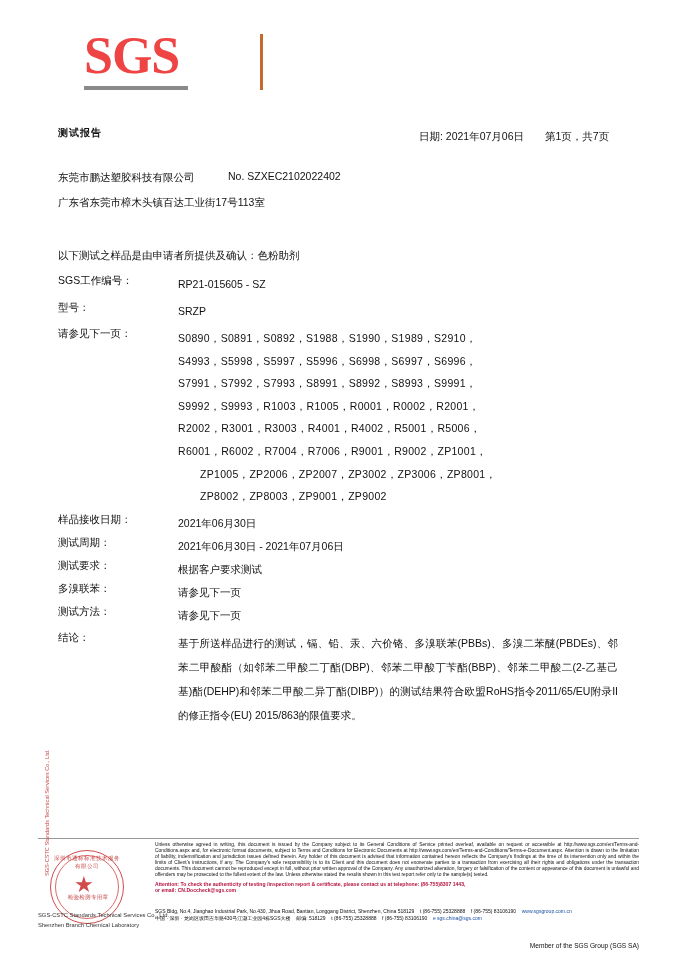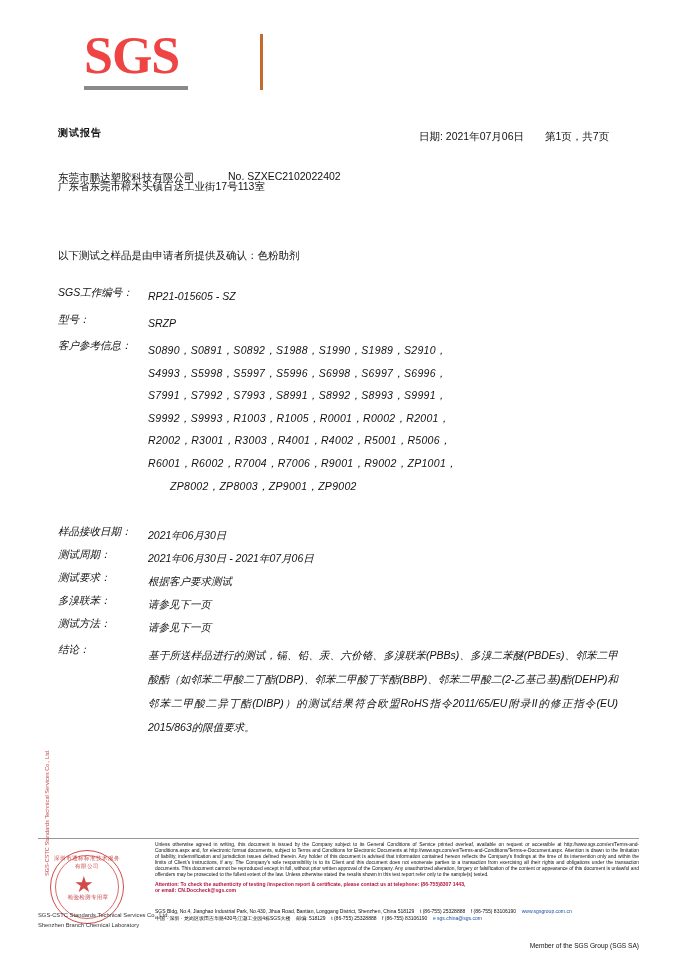--- a/index.html
+++ b/index.html
@@ -87,52 +87,51 @@
   .company {
     position: absolute;
     left: 58px;
     top: 163px;
     font-size: 10.5px;
     margin-top: 8px;
   }
   .address {
     position: absolute;
     left: 58px;
-    top: 180px;
+    top: 196px;
     font-size: 10.5px;
   }
 
   .sample-note {
     position: absolute;
     left: 58px;
     top: 249px;
     font-size: 10.5px;
   }
 
   
   .fields {
     position: absolute;
     left: 58px;
-    top: 286px;
+    top: 274px;
     width: 580px;
-    font-style: italic;
   }
   .frow {
     position: relative;
     min-height: 21px;
   }
   .flabel {
     position: absolute;
     left: 0;
     top: 0;
     font-size: 10.5px;
     white-space: nowrap;
   }
   .fvalue {
-    margin-left: 90px;
+    margin-left: 120px;
     font-size: 10.5px;
     line-height: 21px;
   }
   .fvalue.ref {
     line-height: 22.6px;
     letter-spacing: 0.3px;
   }
   .fvalue.ref div.indent {
     padding-left: 22px;
   }
@@ -318,28 +317,29 @@
       <div class="flabel">SGS工作编号：</div>
       <div class="fvalue">RP21-015605 - SZ</div>
     </div>
 
     <div class="frow r1">
       <div class="flabel">型号：</div>
       <div class="fvalue">SRZP</div>
     </div>
 
     <div class="frow r2">
-      <div class="flabel">客户参考信息：</div>
+      <div class="flabel">请参见下一页：</div>
       <div class="fvalue ref">
         <div>S0890，S0891，S0892，S1988，S1990，S1989，S2910，</div>
         <div>S4993，S5998，S5997，S5996，S6998，S6997，S6996，</div>
         <div>S7991，S7992，S7993，S8991，S8992，S8993，S9991，</div>
         <div>S9992，S9993，R1003，R1005，R0001，R0002，R2001，</div>
         <div>R2002，R3001，R3003，R4001，R4002，R5001，R5006，</div>
         <div>R6001，R6002，R7004，R7006，R9001，R9002，ZP1001，</div>
+        <div class="indent">ZP1005，ZP2006，ZP2007，ZP3002，ZP3006，ZP8001，</div>
         <div class="indent">ZP8002，ZP8003，ZP9001，ZP9002</div>
       </div>
     </div>
 
     <div class="frow r3">
       <div class="flabel">样品接收日期：</div>
       <div class="fvalue">2021年06月30日</div>
     </div>
 
     <div class="frow r4">

